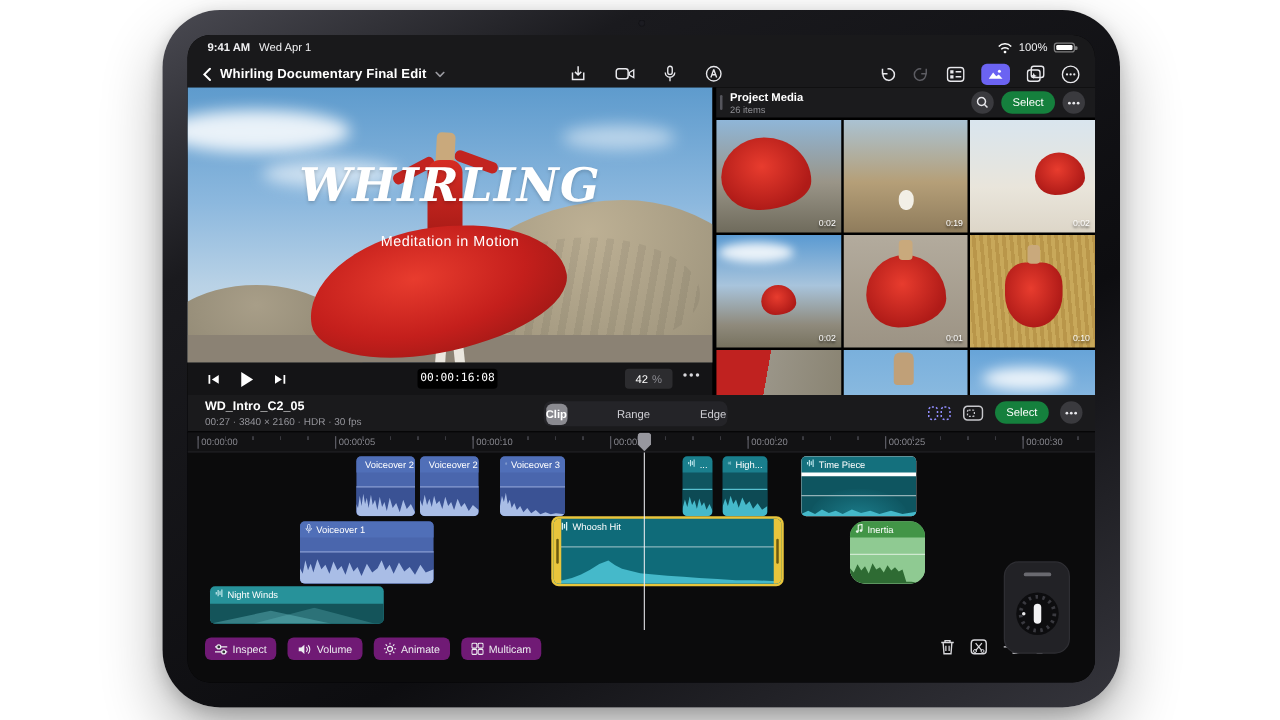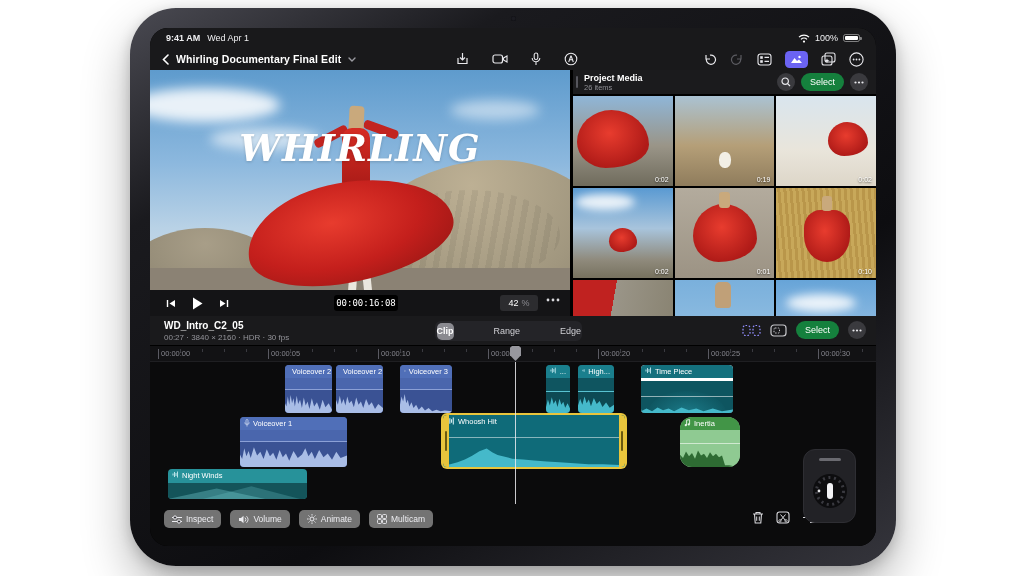--- a/index.html
+++ b/index.html
@@ -160,21 +160,21 @@
   .playhead-line { position:absolute; left:365px; top:46px; width:1px; height:160px; background:rgba(235,235,240,.85); z-index:5; }
   .playhead-cap { position:absolute; left:360px; top:30px; width:11px; height:15px; background:#97979e; z-index:6;
                   clip-path:polygon(18% 0,82% 0,100% 12%,100% 62%,50% 100%,0 62%,0 12%); }
 
   .jog { position:absolute; left:653px; top:133px; width:53px; height:74px; background:#222226; border:1px solid #2e2e33; border-radius:12px; z-index:4; }
   .jog-grab { position:absolute; left:50%; top:8px; width:22px; height:3px; margin-left:-11px; border-radius:2px; background:#6a6a70; }
   .jog-dial { position:absolute; left:50%; top:22px; width:38px; height:38px; margin-left:-19px; }
 
   .tl-footer { position:absolute; left:0; top:192px; width:100%; height:38px; }
   .foot-btns { position:absolute; left:14px; top:2px; display:flex; gap:9px; }
-  .fbtn { height:18px; padding:0 8px; background:#737373; border-radius:5px; display:flex; align-items:center; gap:4px;
+  .fbtn { height:18px; padding:0 8px; background:#701a75; border-radius:5px; display:flex; align-items:center; gap:4px;
           color:#ececf0; font-size:8.5px; }
   .foot-icons { position:absolute; right:34px; top:3px; display:flex; gap:12px; color:#d8d8dc; align-items:center; }
 
   .divider-v { position:absolute; left:420px; top:42px; width:3px; height:246px; background:#000; }
 
   svg { display:block; }
 </style>
 </head>
 <body>
 
@@ -275,20 +275,21 @@
       <div class="hill-left"></div>
       <div class="ground"></div>
       <div class="arm arm1"></div>
       <div class="arm arm2"></div>
       <div class="hat"></div>
       <div class="torso"></div>
       <div class="leg leg1"></div>
       <div class="leg leg2"></div>
       <div class="skirt"></div>
       <div class="vtitle">WHIRLING</div>
+      <div class="vsub">Meditation in Motion</div>
     </div>
 
     <div class="transport">
       <div class="tr-left">
         <svg width="10" height="9" viewBox="0 0 10 9">
           <path d="M1.5 1 V8" stroke="#fff" stroke-width="1.4"></path>
             <path d="M9 1 L3.5 4.5 L9 8 Z" fill="#fff"></path>
         </svg>
         <svg width="11" height="13" viewBox="0 0 11 13">
           <path d="M1 0.5 L10.5 6.5 L1 12.5 Z" fill="#fff"></path>

